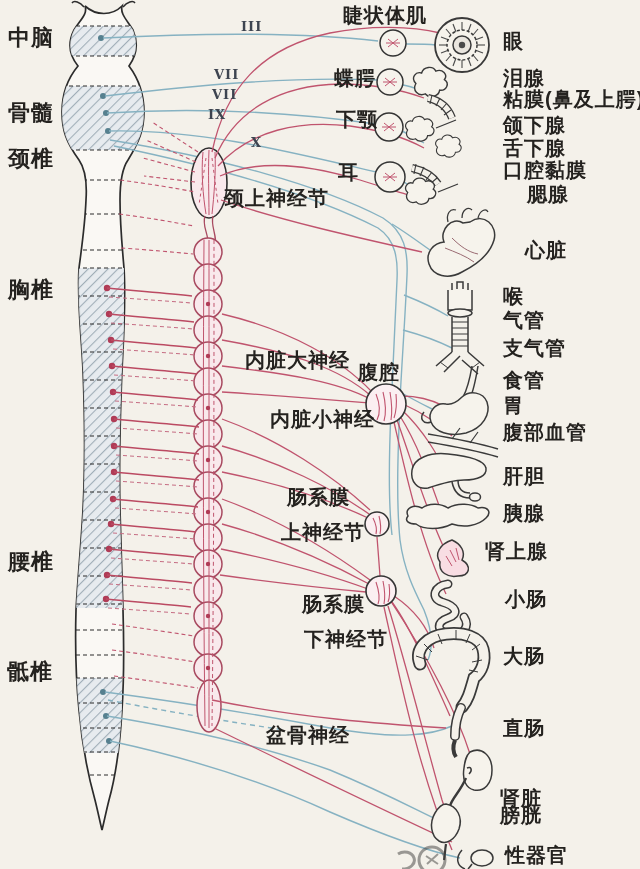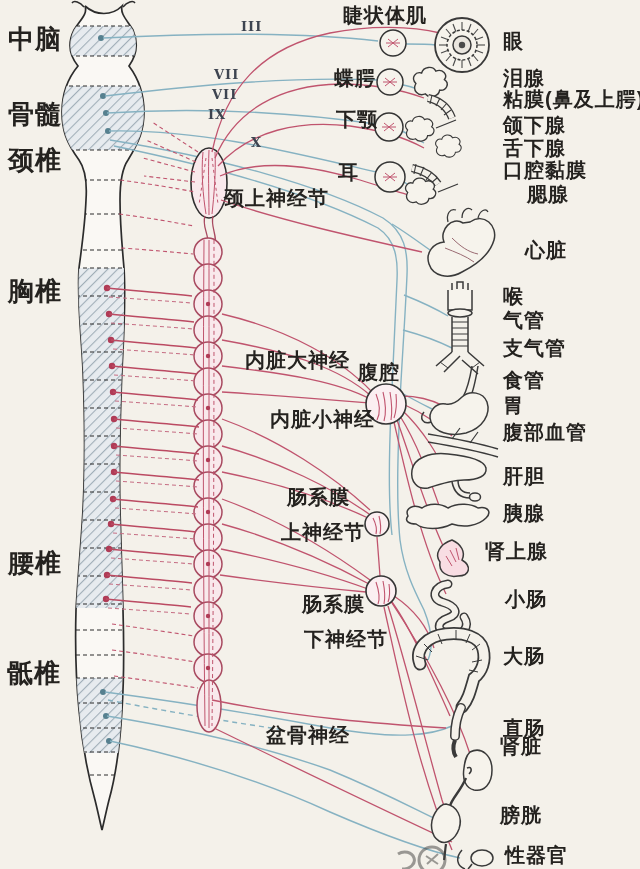--- a/index.html
+++ b/index.html
@@ -1,21 +1,21 @@
 <!DOCTYPE html>
 <html><head>
 <meta charset="utf-8">
 <style>
   html,body{margin:0;padding:0;}
   body{font-family:"Liberation Sans",sans-serif;}
   .stage{position:relative;width:640px;height:869px;background:#f4f1ea;overflow:hidden;}
   .stage svg{position:absolute;left:0;top:0;}
   .lbl{position:absolute;white-space:nowrap;color:#24221f;font-weight:700;line-height:1.05;
        font-family:"Liberation Sans",sans-serif;letter-spacing:1px;}
-  .L{font-size:26px;text-align:right;}
+  .L{font-size:22px;text-align:right;}
   .R{font-size:20px;}
   .M{font-size:20px;}
   .N{font-size:13px;font-family:"DejaVu Serif",serif;color:#3d4450;font-weight:700;letter-spacing:1px;}
 </style>
 </head>
 <body>
 
 <div class="stage">
 
 <svg width="640" height="869" viewBox="0 0 640 869">
@@ -424,17 +424,17 @@
 <div class="lbl R" style="left:503px;top:338px">支气管</div>
 <div class="lbl R" style="left:503px;top:370px">食管</div>
 <div class="lbl R" style="left:503px;top:395px">胃</div>
 <div class="lbl R" style="left:503px;top:422px">腹部血管</div>
 <div class="lbl R" style="left:503px;top:466px">肝胆</div>
 <div class="lbl R" style="left:503px;top:503px">胰腺</div>
 <div class="lbl R" style="left:485px;top:541px">肾上腺</div>
 <div class="lbl R" style="left:505px;top:589px">小肠</div>
 <div class="lbl R" style="left:503px;top:646px">大肠</div>
 <div class="lbl R" style="left:503px;top:718px">直肠</div>
-<div class="lbl R" style="left:500px;top:736px">肾脏</div>
+<div class="lbl R" style="left:500px;top:788px">肾脏</div>
 <div class="lbl R" style="left:500px;top:805px">膀胱</div>
 <div class="lbl R" style="left:505px;top:845px">性器官</div>
 
 </div>
 
 </body></html>

